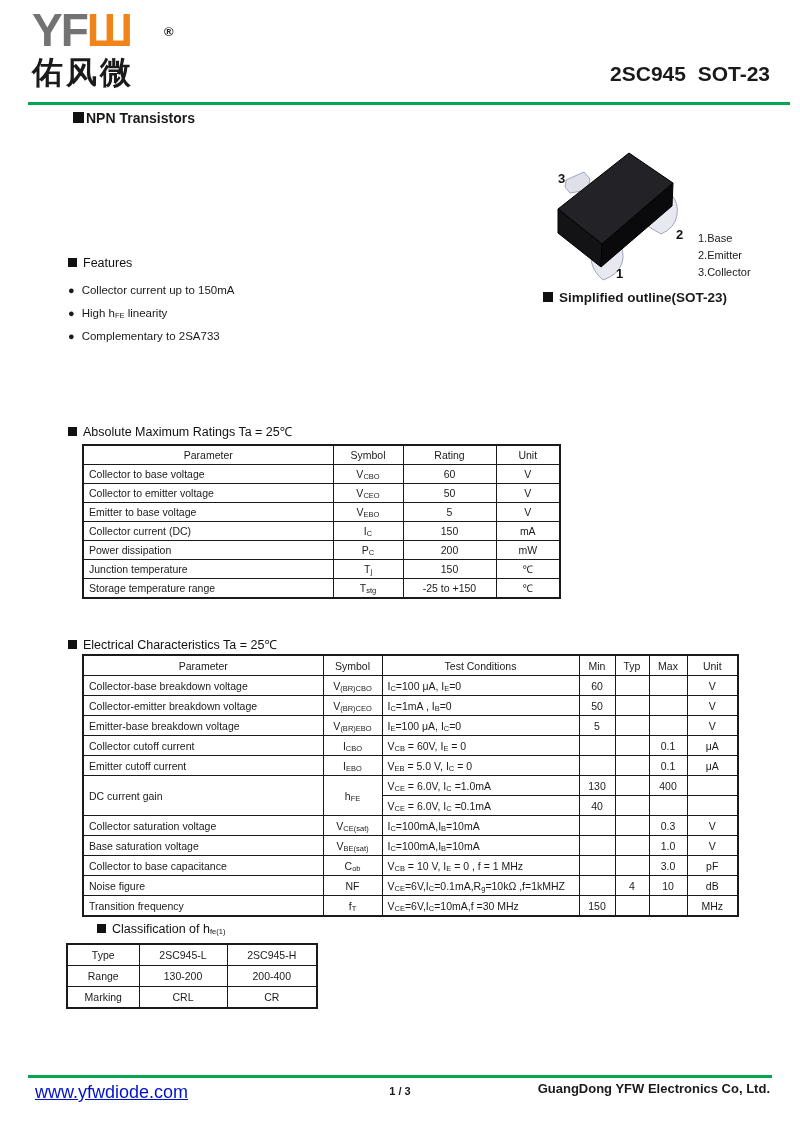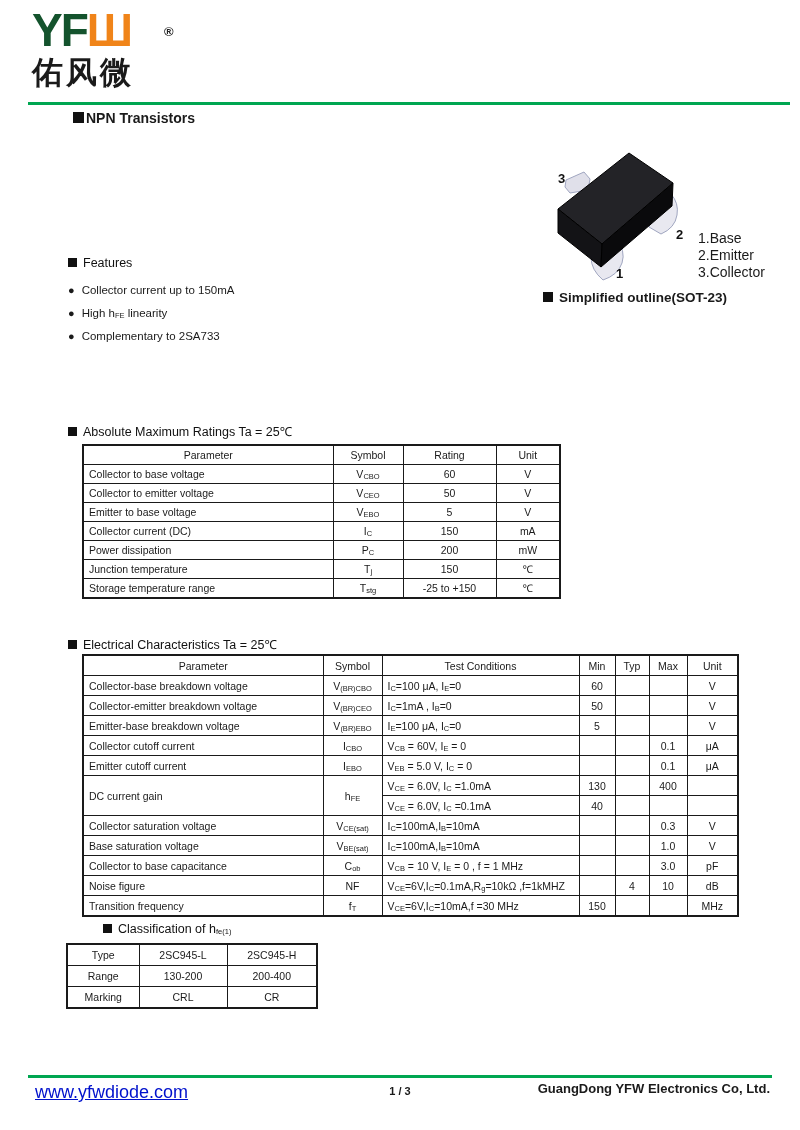--- a/index.html
+++ b/index.html
@@ -2,59 +2,59 @@
 <html><head>
 <meta charset="utf-8">
 <style>
   html,body{margin:0;padding:0;background:#fff;}
   .page{position:relative;width:800px;height:1130px;background:#fff;overflow:hidden;
         font-family:"Liberation Sans", sans-serif;color:#1a1a1a;}
 
   
   .logo{position:absolute;left:32px;top:6px;}
   .logo-latin{font-size:46px;font-weight:bold;letter-spacing:-2px;line-height:48px;white-space:pre;}
-  .logo-yf{color:#14532d;}
+  .logo-yf{color:#737373;}
   .logo-w{color:#f08419;}
   .reg{position:absolute;left:132px;top:2px;font-size:13px;font-weight:bold;color:#222;}
   .logo-cn{font-size:31px;font-weight:bold;letter-spacing:3px;line-height:34px;margin-top:2px;}
   .product-title{position:absolute;right:30px;top:62px;font-size:21px;font-weight:bold;white-space:pre;}
   .rule{position:absolute;height:3px;background:#00a651;}
   .rule-top{left:28px;top:102px;width:762px;}
   .rule-bottom{left:28px;top:1075px;width:744px;}
 
   
   .sq{display:inline-block;width:9px;height:9px;background:#111;margin-right:6px;}
   .page-heading{position:absolute;left:33px;top:110px;font-size:14px;font-weight:bold;padding-left:40px;}
   .page-heading .sq{width:11px;height:11px;margin-right:2px;}
   .sec-title{position:absolute;font-size:12.5px;color:#111;}
 
   
   .pkg-svg{position:absolute;left:530px;top:143px;}
-  .pin-legend{position:absolute;left:698px;top:230px;font-size:14px;line-height:17px;}
+  .pin-legend{position:absolute;left:698px;top:230px;font-size:11px;line-height:17px;}
   .outline-caption{position:absolute;left:543px;top:290px;font-size:13.5px;font-weight:bold;}
   .outline-caption .sq{width:10px;height:10px;}
 
   
   .features-title{left:68px;top:256px;}
   .features-list{position:absolute;left:68px;top:278px;}
   .feature-item{font-size:11.5px;height:23px;display:flex;align-items:center;}
   .dot{font-size:11px;margin-right:7px;}
 
   
   table.ds{border-collapse:collapse;table-layout:fixed;position:absolute;background:#fff;
            border:2px solid #1a1a1a;}
   table.ds th,table.ds td{border:1px solid #1a1a1a;font-size:10.5px;font-weight:normal;
            text-align:center;padding:0 3px;overflow:hidden;white-space:nowrap;}
   table.ds .left{text-align:left;padding-left:5px;}
   sub{font-size:7.5px;vertical-align:baseline;position:relative;bottom:-1px;}
   .amr{left:82px;top:444px;width:477px;}
   .amr td,.amr th{height:18px;}
   .ec{left:82px;top:654px;width:655px;}
   .ec td,.ec th{height:19px;}
-  .cls-title{left:80px;top:922px;padding-left:23px;}
+  .cls-title{left:74px;top:922px;padding-left:23px;}
   .cls{left:66px;top:943px;width:250px;}
   .cls td{height:20px;}
 
   .amr-title{left:68px;top:423px;}
   .ec-title{left:68px;top:636px;}
 
   
   .website{position:absolute;left:35px;top:1082px;font-size:18px;color:#0011cc;
            text-decoration:underline;}
   .page-indicator{position:absolute;left:0;right:0;top:1085px;text-align:center;
@@ -63,20 +63,21 @@
 </style>
 </head>
 <body>
 
 <div class="page">
 
   <div class="logo">
     <div class="logo-latin"><span class="logo-yf">YF</span><span class="logo-w">Ш</span><span class="reg">®</span></div>
     <div class="logo-cn">佑风微</div>
   </div>
+  <div class="product-title">2SC945  SOT-23</div>
   <div class="rule rule-top"></div>
 
   <div class="page-heading"><span class="sq"></span><span>NPN Transistors</span></div>
 
   <svg class="pkg-svg" width="170" height="152" viewBox="0 0 170 152">
 
     <path d="M36,37 L54,29 L60,36 L58,47 L40,50 L35,44 Z" fill="#e0e0ea" stroke="#a0a6c0" stroke-width="1"></path>
     <path d="M120,57 L141,51 Q149,60 147,72 Q145,85 131,91 L119,84 Q117,70 120,57 Z" fill="#e8e8f0" stroke="#a0a6c0" stroke-width="1"></path>
     <path d="M63,102 L86,94 Q96,108 92,120 Q88,132 73,137 Q61,127 61,114 Z" fill="#e8e8f0" stroke="#a0a6c0" stroke-width="1"></path>
 

